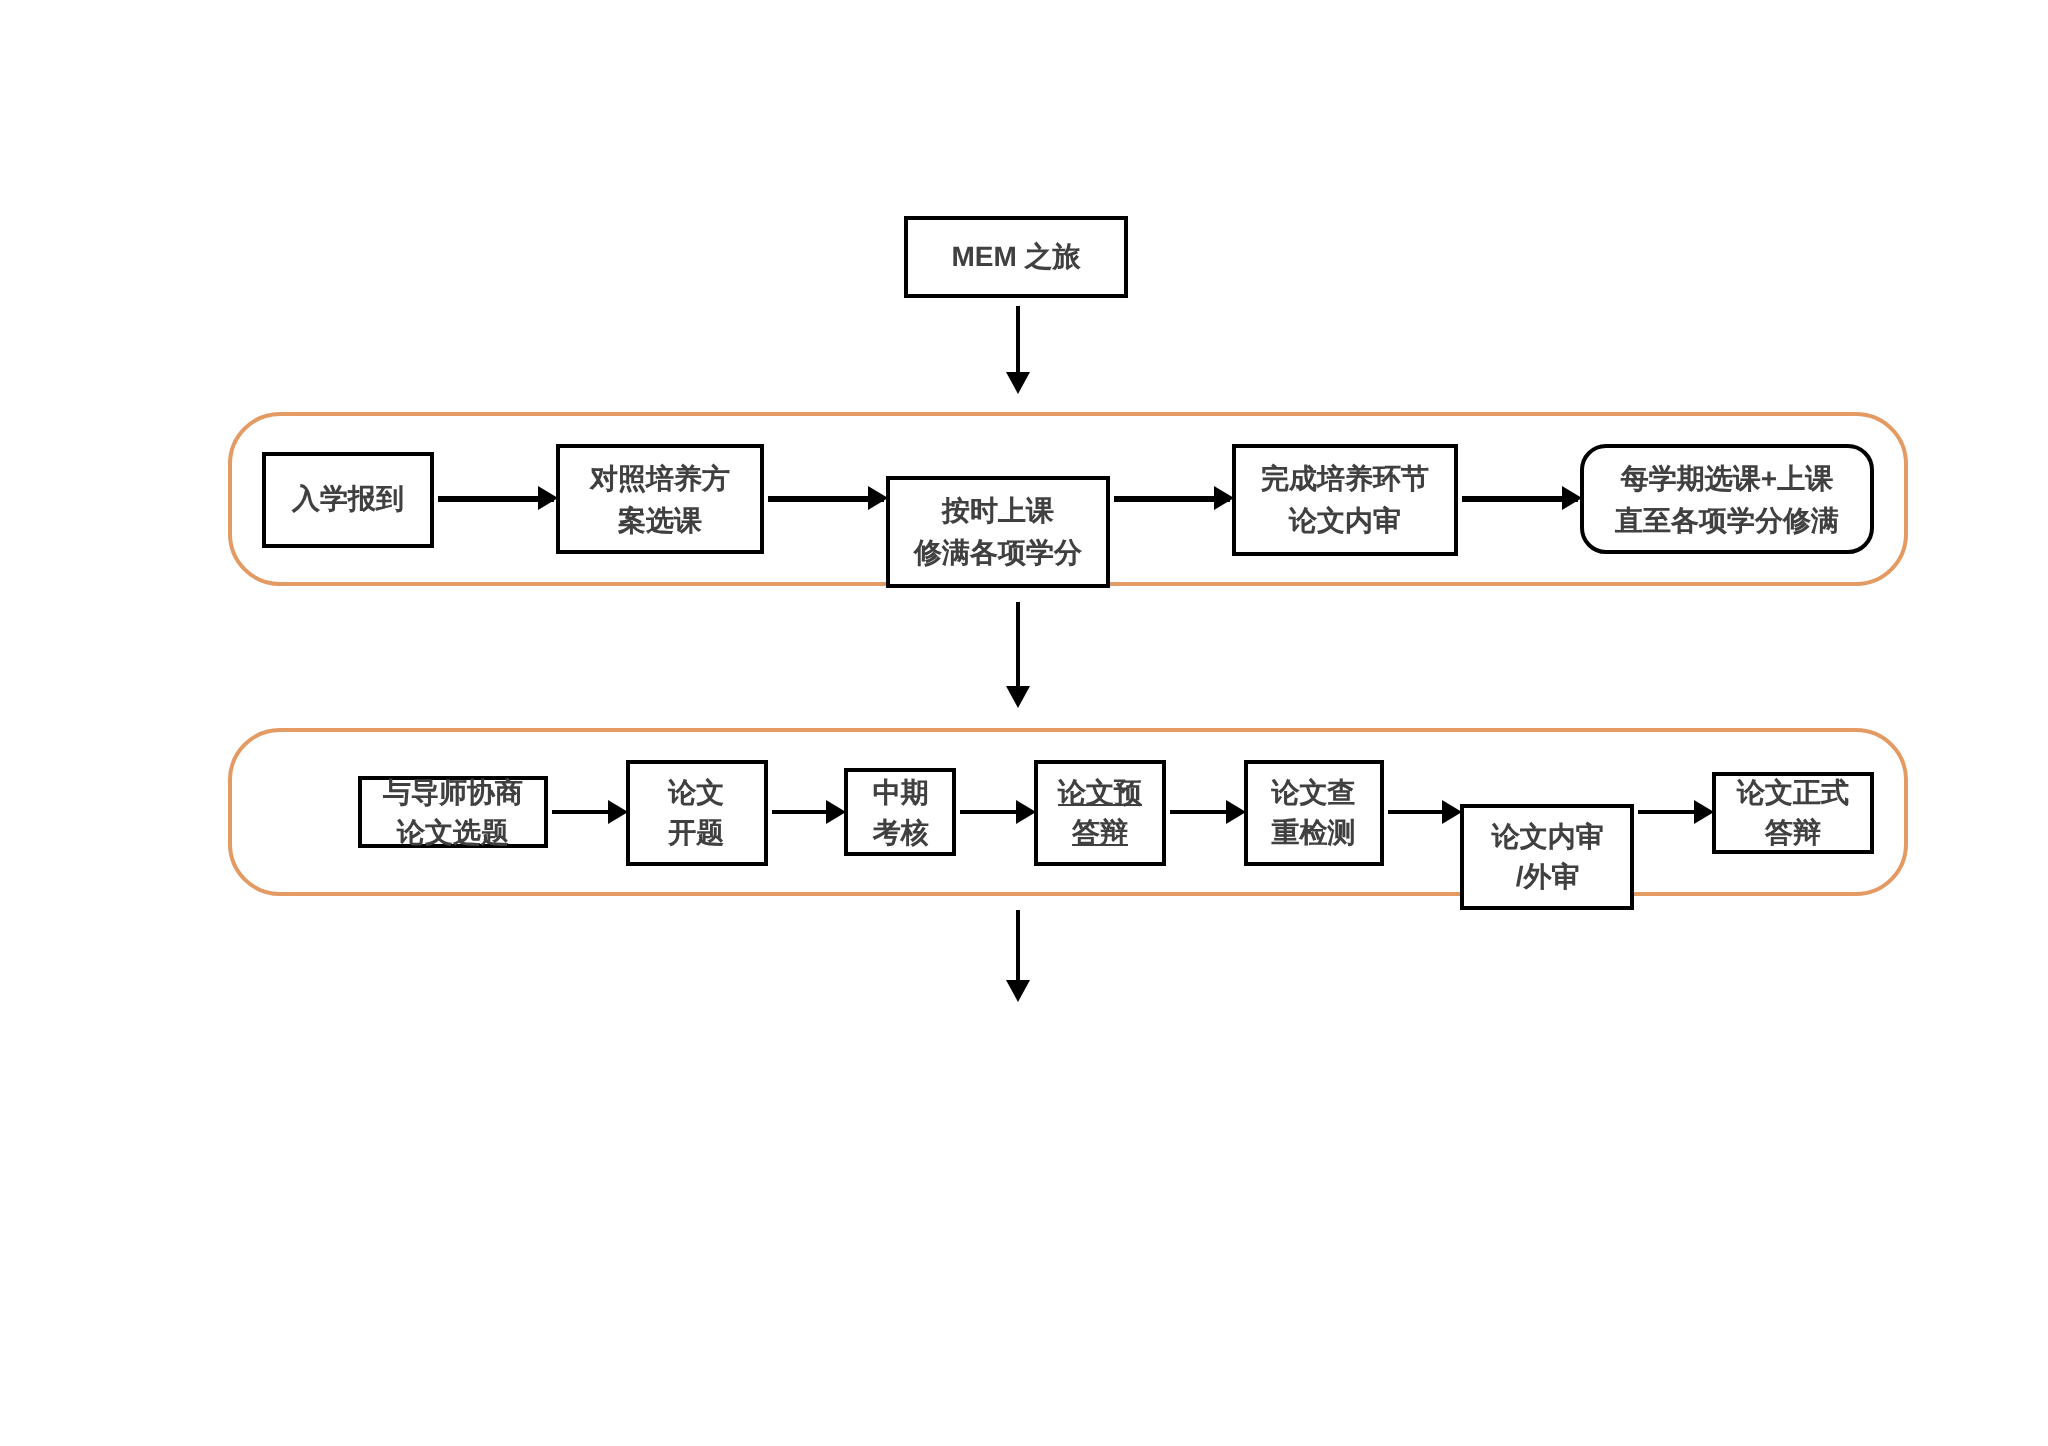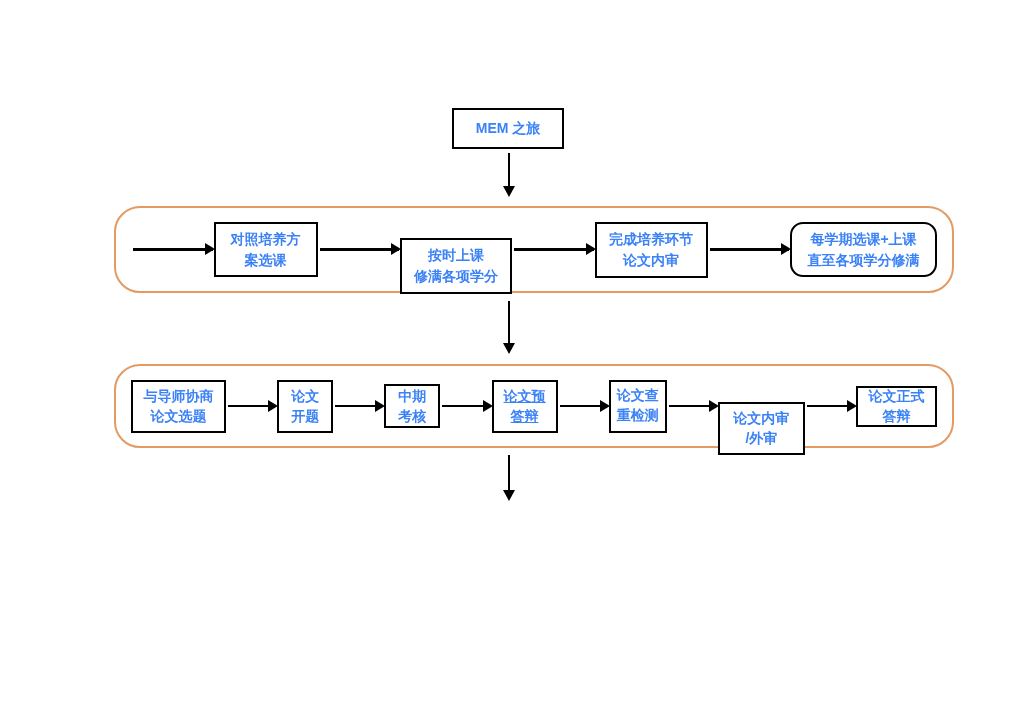--- a/index.html
+++ b/index.html
@@ -12,21 +12,21 @@
     position: relative;
     width: 1024px;
     height: 723px;
     background: #ffffff;
     overflow: hidden;
   }
   
   .node {
     border: 2.5px solid #000000;
     background: #ffffff;
-    color: #3b82f6;
+    color: #404040;
     display: flex;
     align-items: center;
     justify-content: center;
     text-align: center;
     font-weight: bold;
     font-size: 14px;
     line-height: 1.45;
     white-space: pre-line;
     box-sizing: border-box;
     flex-shrink: 0;
@@ -84,50 +84,51 @@
 </head>
 <body>
 
 <div class="canvas">
 
   <div class="node abs" style="left:452px; top:108px; width:112px; height:41px;">MEM 之旅</div>
 
   <div class="arrow-v" style="left:508px; top:153px; height:34px;"></div>
 
   <div class="stage" style="left:114px; top:206px; width:840px; height:87px;">
+    <div class="node" style="width:86px; height:48px;">入学报到</div>
     <div class="arrow-h"></div>
     <div class="node" style="width:104px; height:55px;">对照培养方
 案选课</div>
     <div class="arrow-h"></div>
     <div class="node" style="width:112px; height:56px;margin-top:32px;">按时上课
 修满各项学分</div>
     <div class="arrow-h"></div>
     <div class="node" style="width:113px; height:56px;">完成培养环节
 论文内审</div>
     <div class="arrow-h"></div>
     <div class="node" style="width:147px; height:55px;border-radius:13px;">每学期选课+上课
 直至各项学分修满</div>
   </div>
 
   <div class="arrow-v" style="left:508px; top:301px; height:43px;"></div>
 
   <div class="stage" style="left:114px; top:364px; width:840px; height:84px;">
-    <div class="node" style="width:95px; height:53px;">与导师协商
+    <div class="node" style="width:95px; height:36px;margin-left:48px;">与导师协商
 论文选题</div>
     <div class="arrow-h"></div>
-    <div class="node" style="width:56px; height:53px;">论文
+    <div class="node" style="width:71px; height:53px;">论文
 开题</div>
     <div class="arrow-h"></div>
     <div class="node" style="width:56px; height:44px;">中期
 考核</div>
     <div class="arrow-h"></div>
     <div class="node" style="width:66px; height:53px;text-decoration:underline;">论文预
 答辩</div>
     <div class="arrow-h"></div>
-    <div class="node" style="width:58px; height:53px;font-family:Liberation Mono, monospace;">论文查
+    <div class="node" style="width:70px; height:53px;">论文查
 重检测</div>
     <div class="arrow-h"></div>
     <div class="node" style="width:87px; height:53px;margin-top:44px;">论文内审
 /外审</div>
     <div class="arrow-h"></div>
     <div class="node" style="width:81px; height:41px;">论文正式
 答辩</div>
   </div>
 
   <div class="arrow-v" style="left:508px; top:455px; height:36px;"></div>

